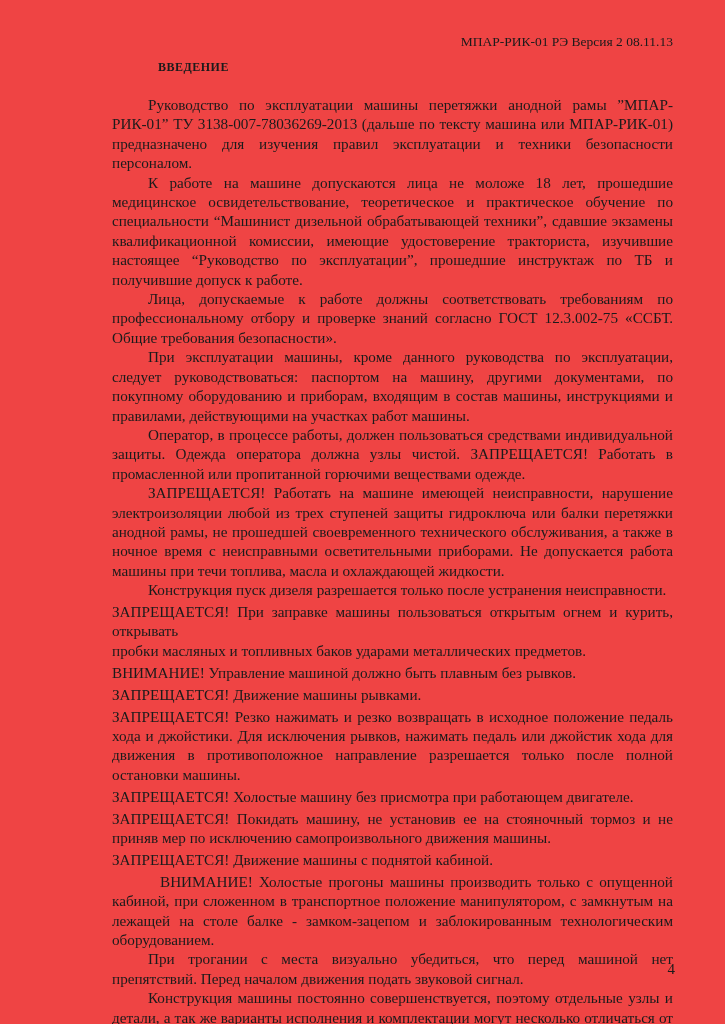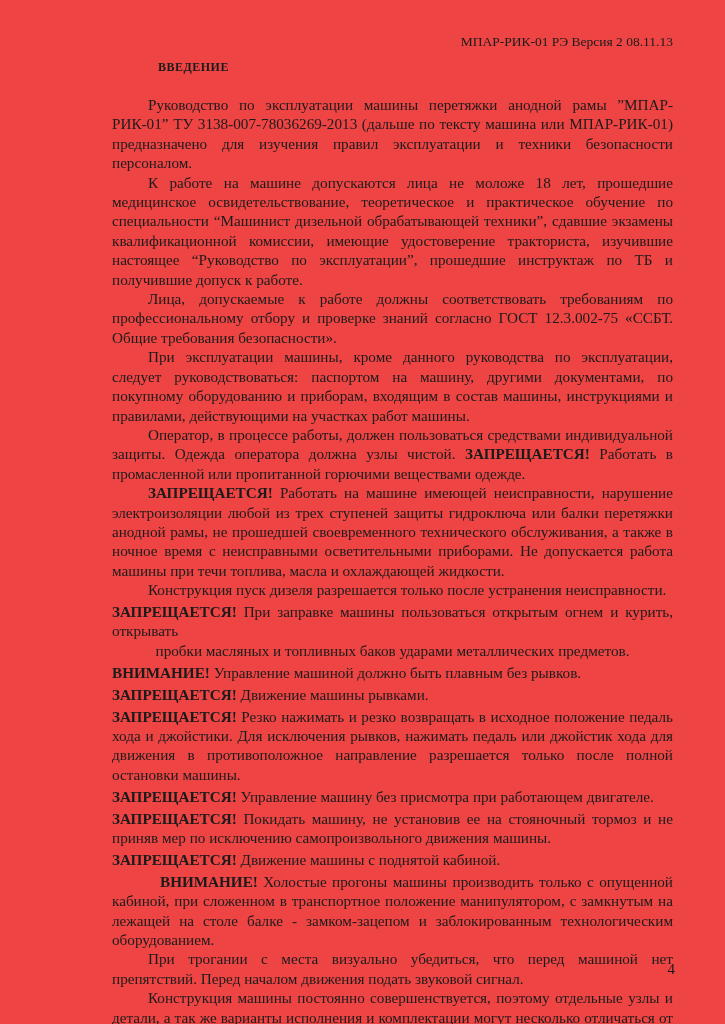--- a/index.html
+++ b/index.html
@@ -32,23 +32,23 @@
   }
   .doc-body {
     font-size: 15.2px;
     line-height: 19.4px;
     text-align: justify;
   }
   .para { margin: 0; }
   .para.indent  { text-indent: 36px; }
   .para.indent2 { text-indent: 48px; }
   .para.flush   { text-indent: 0; margin: 2.5px 0; }
-  .para .b { font-weight: bold; }
+  .para .b { font-weight: normal; }
   .para .jline { display: block; text-align: justify; text-align-last: justify; }
-  .para .cline { display: block; text-align: center; }
+  .para .cline { display: block; }
   .page-number {
     position: absolute;
     right: 50px;
     bottom: 46px;
     font-size: 15px;
   }
 </style>
 </head>
 <body>
 
@@ -63,21 +63,21 @@
       <p class="para indent"><span>Оператор, в процессе работы, должен пользоваться средствами индивидуальной защиты. Одежда оператора должна узлы чистой. </span><span class="b">ЗАПРЕЩАЕТСЯ!</span><span> Работать в промасленной или пропитанной горючими веществами одежде.</span></p>
       <p class="para indent"><span class="b">ЗАПРЕЩАЕТСЯ!</span><span> Работать на машине имеющей неисправности, нарушение электроизоляции любой из трех ступеней защиты гидроключа или балки перетяжки анодной рамы, не прошедшей своевременного технического обслуживания, а также в ночное время с неисправными осветительными приборами. Не допускается работа машины при течи топлива, масла и охлаждающей жидкости.</span></p>
       <p class="para indent"><span>Конструкция пуск дизеля разрешается только после устранения неисправности.</span></p>
       <p class="para flush">
         <span class="jline"><span class="b">ЗАПРЕЩАЕТСЯ!</span><span> При заправке машины пользоваться открытым огнем и курить, открывать</span></span>
         <span class="cline">пробки масляных и топливных баков ударами металлических предметов.</span>
       </p>
       <p class="para flush"><span class="b">ВНИМАНИЕ!</span><span> Управление машиной должно быть плавным без рывков.</span></p>
       <p class="para flush"><span class="b">ЗАПРЕЩАЕТСЯ!</span><span> Движение машины рывками.</span></p>
       <p class="para flush"><span class="b">ЗАПРЕЩАЕТСЯ!</span><span> Резко нажимать и резко возвращать в исходное положение педаль хода и джойстики. Для исключения рывков, нажимать педаль или джойстик хода для движения в противоположное направление разрешается только после полной остановки машины.</span></p>
-      <p class="para flush"><span class="b">ЗАПРЕЩАЕТСЯ!</span><span> Управление машину без присмотра при работающем двигателе.</span></p>
+      <p class="para flush"><span class="b">ЗАПРЕЩАЕТСЯ!</span><span> Холостые машину без присмотра при работающем двигателе.</span></p>
       <p class="para flush"><span class="b">ЗАПРЕЩАЕТСЯ!</span><span> Покидать машину, не установив ее на стояночный тормоз и не приняв мер по исключению самопроизвольного движения машины.</span></p>
       <p class="para flush"><span class="b">ЗАПРЕЩАЕТСЯ!</span><span> Движение машины с поднятой кабиной.</span></p>
       <p class="para indent2"><span class="b">ВНИМАНИЕ!</span><span> Холостые прогоны машины производить только с опущенной кабиной, при сложенном в транспортное положение манипулятором, с замкнутым на лежащей на столе балке - замком-зацепом и заблокированным технологическим оборудованием.</span></p>
       <p class="para indent"><span>При трогании с места визуально убедиться, что перед машиной нет препятствий. Перед началом движения подать звуковой сигнал.</span></p>
       <p class="para indent"><span>Конструкция машины постоянно совершенствуется, поэтому отдельные узлы и детали, а так же варианты исполнения и комплектации могут несколько отличаться от описанных в руководстве. Подробную информацию о Вашей машине Вы можете получить непосредственно у изготовителя - телефон (391)256-42-40. Данное руководство по эксплуатации носит временный характер и должно быть пересмотрено после завершения опытной эксплуатации, но не позднее чем через один год после ввода в опытную эксплуатацию первого образца МПАР-РИК-01.</span></p>
     </div>
 
   <div class="page-number">4</div>
 </div>
 

